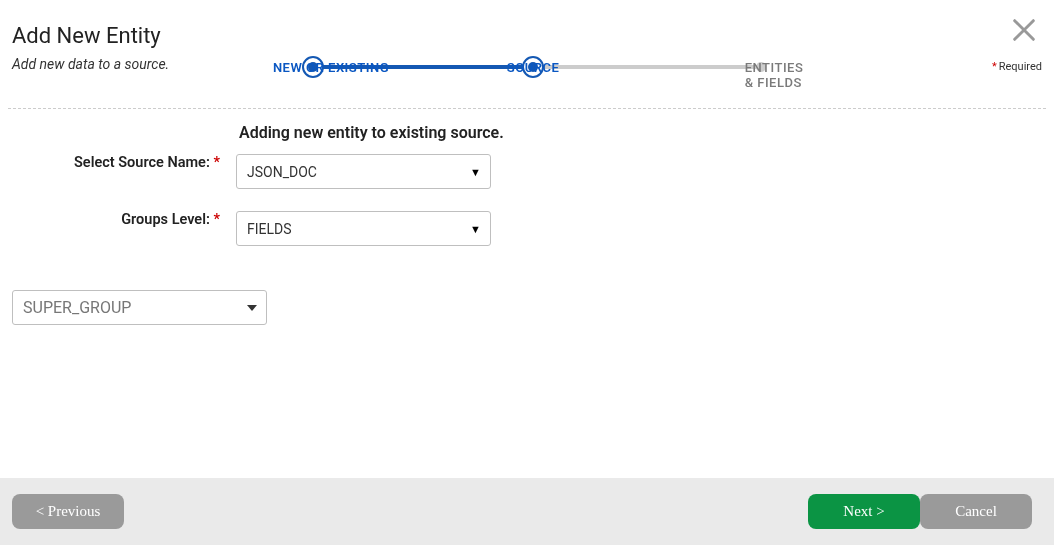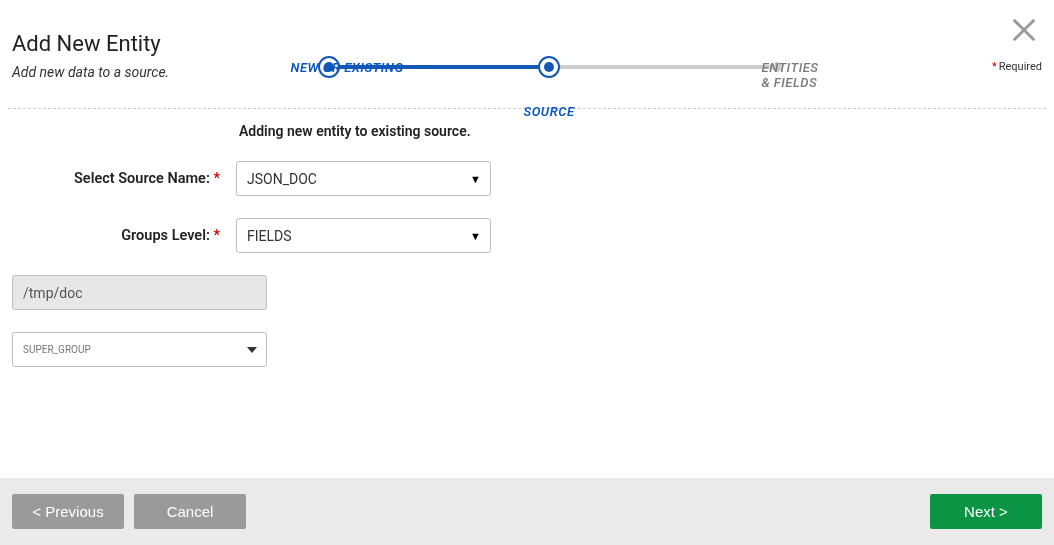--- a/index.html
+++ b/index.html
@@ -8,24 +8,23 @@
     font-family: -apple-system, BlinkMacSystemFont, "Segoe UI", Roboto, Arial, sans-serif;
     background: #fff;
     width: 1054px;
     height: 545px;
     overflow: hidden;
     position: relative;
     color: #333;
   }
   .header-row {
     display: flex;
-    align-items: flex-end;
+    align-items: center;
     padding: 14px 12px 0 12px;
     position: relative;
-    gap: 16px;
   }
   .title-block {
     flex: 0 0 260px;
   }
   .title {
     font-size: 22px;
     font-weight: 400;
     color: #222;
     margin: 0 0 8px 0;
   }
@@ -79,21 +78,20 @@
   .step-dot.future {
     width: 10px; height: 10px;
     top: 2px;
     background: #ccc;
     border: none;
   }
   .step-labels {
     position: relative;
     margin-top: 34px;
     height: 20px;
-    font-style: italic;
   }
   .step-label {
     position: absolute;
     font-size: 13px;
     font-weight: 600;
     letter-spacing: 0.5px;
     transform: translateX(-50%);
   }
   .step-label.active { color: #0a57c2; }
   .step-label.inactive { color: #7a7a7a; font-weight: 500; }
@@ -115,28 +113,28 @@
   .required-note .ast { color: #c00; margin-right: 2px; }
   .divider {
     margin: 28px 8px 0 8px;
     border: none;
     border-top: 1px dashed #ccc;
   }
   .form-area {
     padding: 14px 0 0 0;
   }
   .form-heading {
-    font-size: 14px;
+    font-size: 16px;
     font-weight: 600;
     color: #222;
-    margin: 0 0 22px 239px;
+    margin: 0 0 12px 239px;
   }
   .form-row {
     display: flex;
-    align-items: center;
+    align-items: flex-start;
     margin-bottom: 22px;
   }
   .form-label {
     width: 224px;
     text-align: right;
     font-size: 14.5px;
     font-weight: 600;
     color: #222;
     padding-right: 4px;
   }
@@ -167,38 +165,39 @@
     right: 10px;
     top: 50%;
     transform: translateY(-50%);
     pointer-events: none;
   }
   .caret {
     font-size: 11px;
     color: #000;
   }
   .dd-caret svg { width: 10px; height: 10px; }
-  .groups-val { color: #777; font-size: 10px; }
+  .groups-val { color: #777; font-size: 16px; }
   .footer {
     position: absolute;
     left: 0; right: 0; bottom: 0;
     height: 67px;
     background: #eaeaea;
     display: flex;
     align-items: center;
     padding: 0 12px;
   }
   .btn {
     height: 35px;
     border: none;
-    border-radius: 2px;
+    border-radius: 8px;
     font-size: 15px;
     padding: 0 20px;
     cursor: pointer;
     color: #fff;
+    font-family: Liberation Serif, serif;
   }
   .btn-gray {
     background: #9a9a9a;
     margin-right: 10px;
     min-width: 112px;
   }
   .btn-green {
     background: #0b9444;
     margin-left: auto;
     min-width: 112px;
@@ -215,21 +214,21 @@
 
   <div class="stepper-block">
     <div class="stepper">
       <div class="bar bar-done" style="left:38px; width:222px;"></div>
       <div class="bar bar-todo" style="left:260px; width:228px;"></div>
       <div class="step-dot done" style="left:30px;"></div>
       <div class="step-dot done" style="left:250px;"></div>
       <div class="step-dot future" style="left:484px;"></div>
       <div class="step-labels">
         <span class="step-label active" style="left:59px;">NEW OR EXISTING</span>
-        <span class="step-label active" style="left:261px;margin-top:44px;">SOURCE</span>
+        <span class="step-label active" style="left:261px;">SOURCE</span>
         <span class="step-label inactive" style="left:502px;">ENTITIES &amp; FIELDS</span>
       </div>
     </div>
   </div>
 
   <div class="close-btn">
     <svg viewBox="0 0 24 24">
       <line x1="4" y1="4" x2="20" y2="20" stroke="#999" stroke-width="2.5" stroke-linecap="round"></line>
       <line x1="20" y1="4" x2="4" y2="20" stroke="#999" stroke-width="2.5" stroke-linecap="round"></line>
     </svg>
@@ -263,38 +262,33 @@
     </div>
     <div class="control-wrap">
       <div class="select-box">
         <span>FIELDS</span>
         <span class="caret">▼</span>
       </div>
     </div>
   </div>
 
   <div class="form-row">
-    <div class="control-wrap">
-      <div class="input-box readonly">
-        <span>/tmp/doc</span>
-      </div>
-    </div>
   </div>
 
   <div class="form-row">
     <div class="control-wrap">
       <div class="select-box">
         <span class="groups-val">SUPER_GROUP</span>
         <span class="dd-caret">
           <svg viewBox="0 0 10 10">
               <path d="M0 2 L5 8 L10 2 Z" fill="#333"></path>
             </svg>
         </span>
       </div>
     </div>
   </div>
 </div>
 
 <div class="footer">
   <button class="btn btn-gray">&lt; Previous</button>
+  <button class="btn btn-green">Next &gt;</button>
   <button class="btn btn-gray">Cancel</button>
-  <button class="btn btn-green">Next &gt;</button>
 </div>
 
 </body></html>

